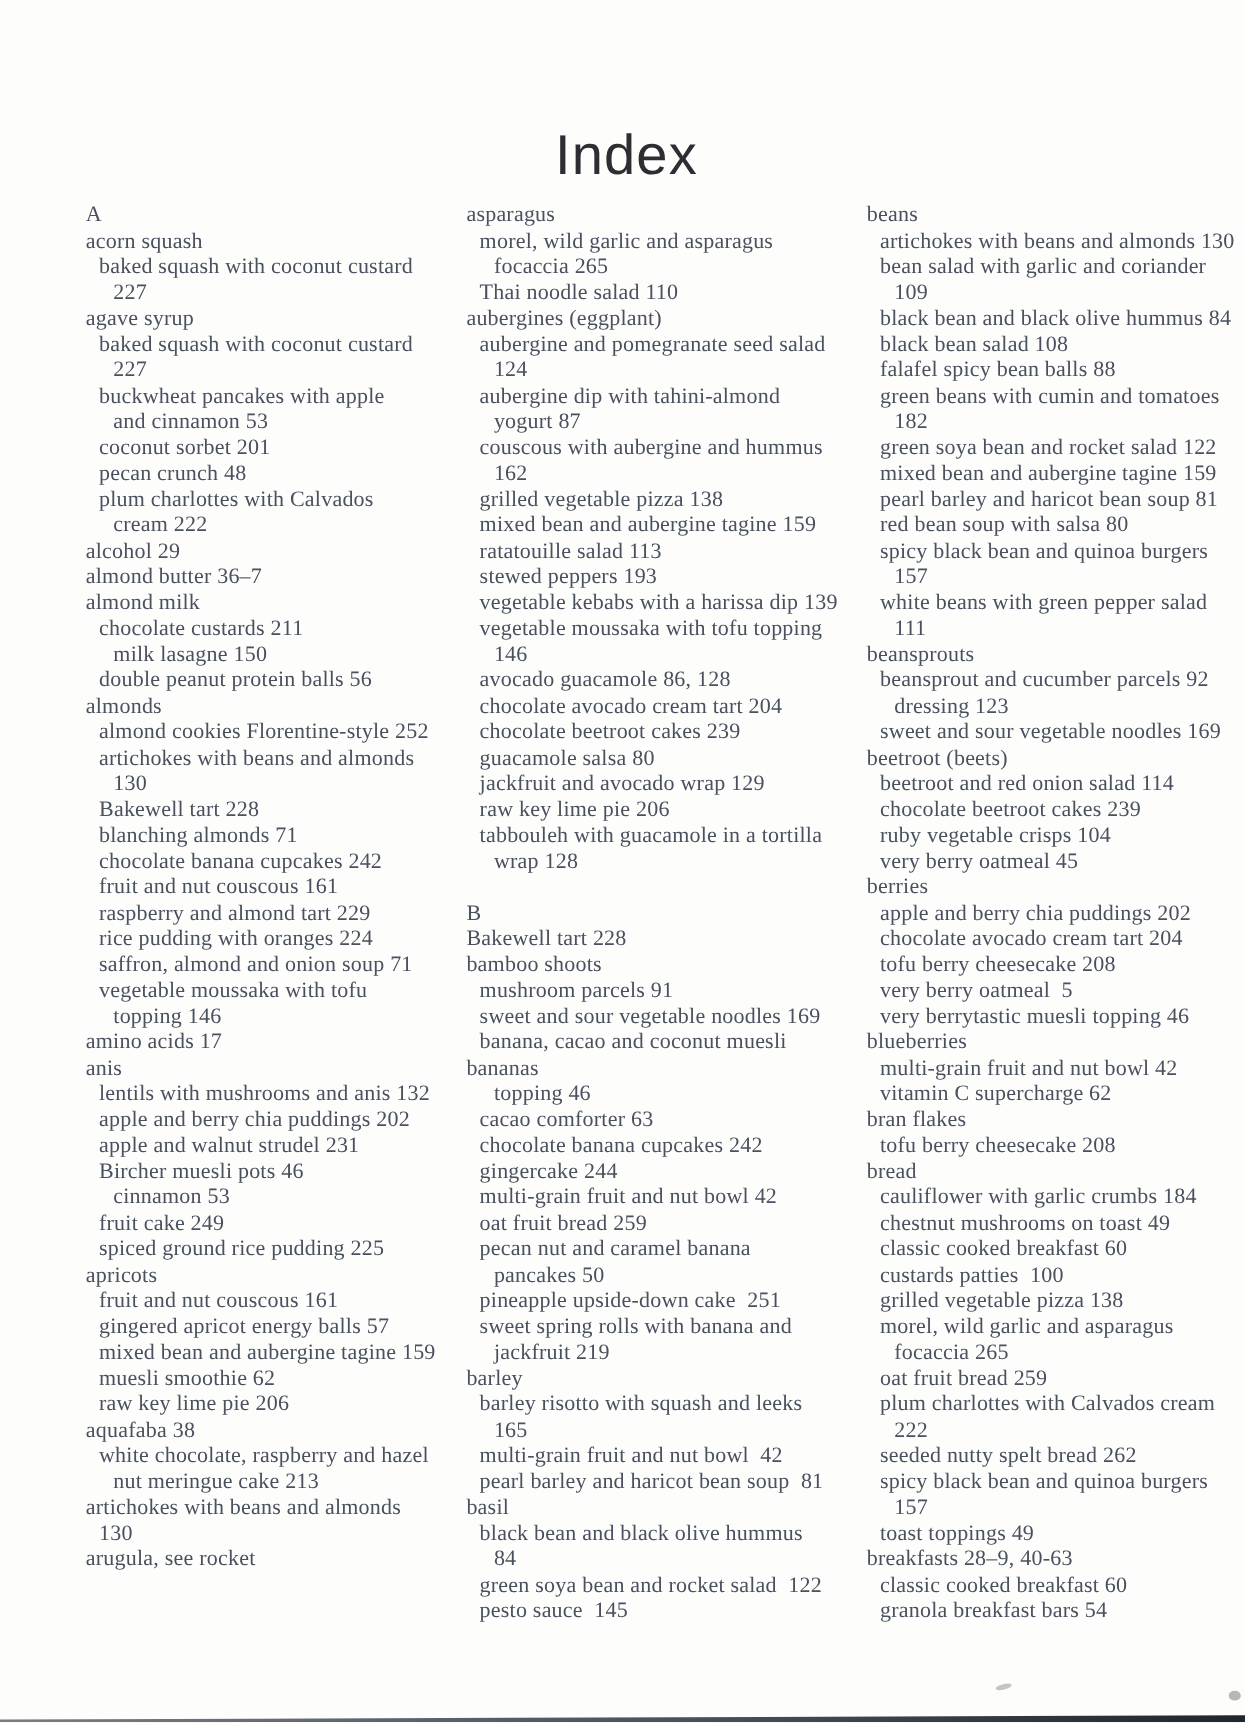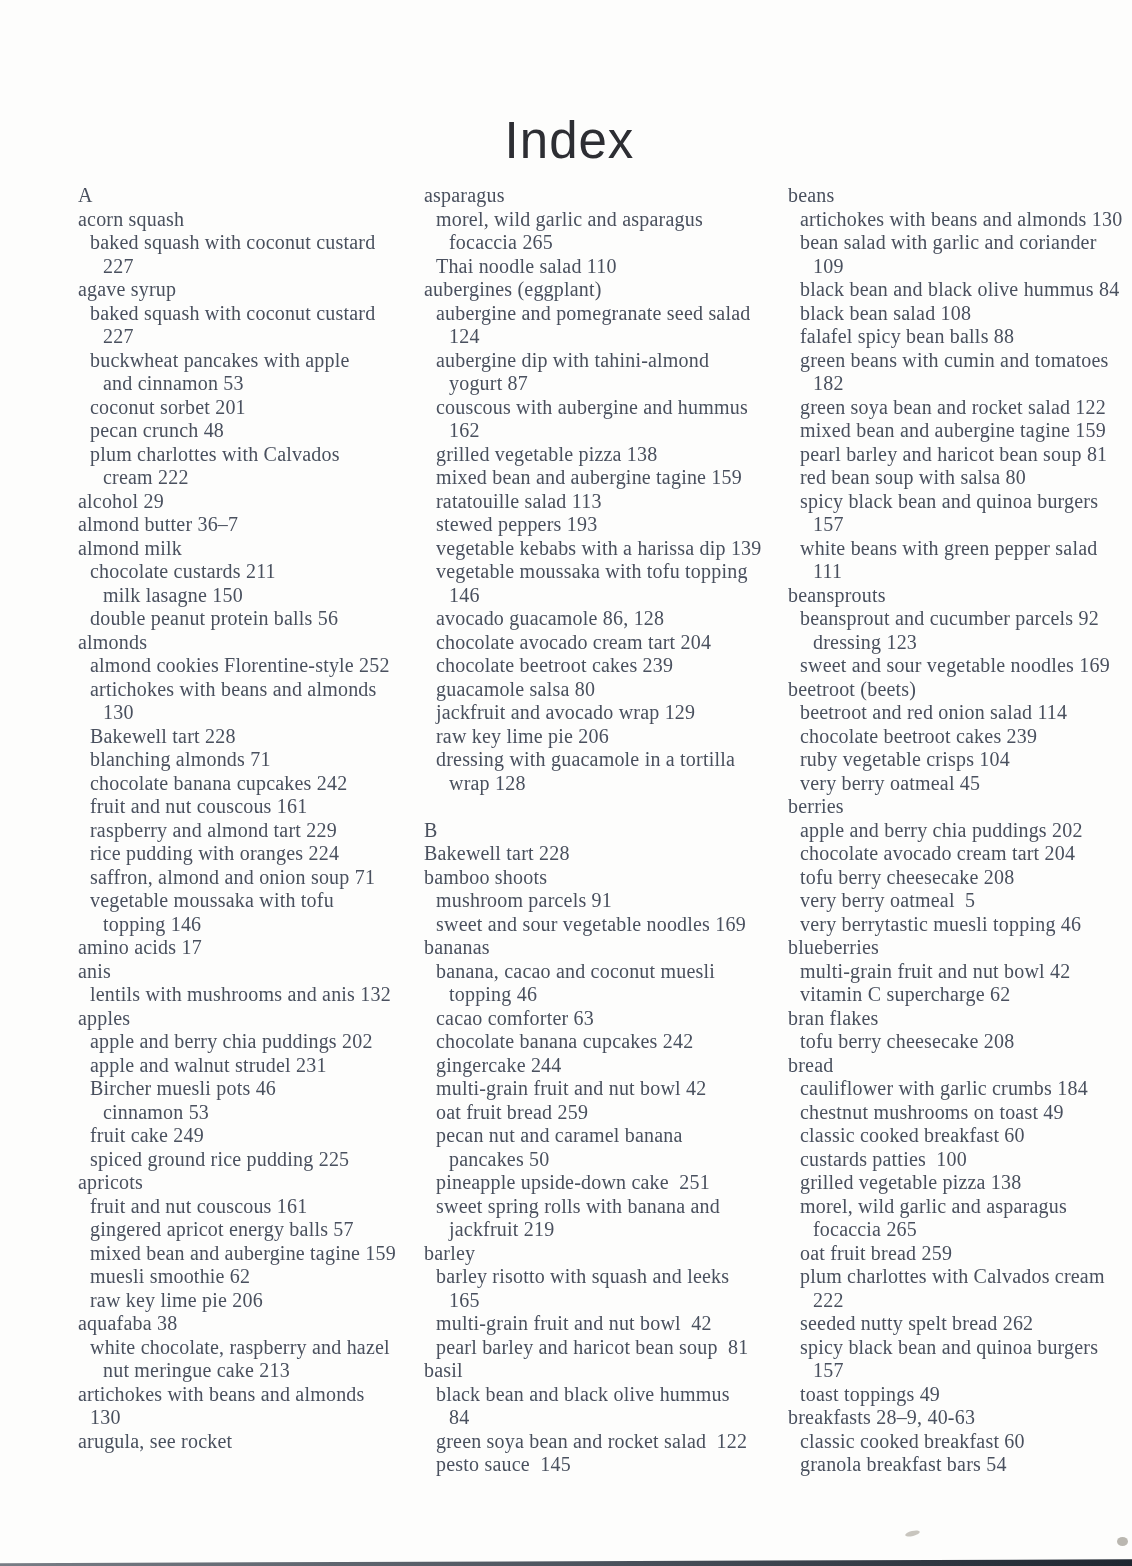--- a/index.html
+++ b/index.html
@@ -111,21 +111,20 @@
       <div class="line i1">chocolate banana cupcakes 242</div>
       <div class="line i1">fruit and nut couscous 161</div>
       <div class="line i1">raspberry and almond tart 229</div>
       <div class="line i1">rice pudding with oranges 224</div>
       <div class="line i1">saffron, almond and onion soup 71</div>
       <div class="line i1">vegetable moussaka with tofu</div>
       <div class="line i2">topping 146</div>
       <div class="line i0">amino acids 17</div>
       <div class="line i0">anis</div>
       <div class="line i1">lentils with mushrooms and anis 132</div>
-      <div class="line i0">apples</div>
       <div class="line i1">apple and berry chia puddings 202</div>
       <div class="line i1">apple and walnut strudel 231</div>
       <div class="line i1">Bircher muesli pots 46</div>
       <div class="line i2">cinnamon 53</div>
       <div class="line i1">fruit cake 249</div>
       <div class="line i1">spiced ground rice pudding 225</div>
       <div class="line i0">apricots</div>
       <div class="line i1">fruit and nut couscous 161</div>
       <div class="line i1">gingered apricot energy balls 57</div>
       <div class="line i1">mixed bean and aubergine tagine 159</div>
@@ -156,30 +155,30 @@
       <div class="line i1">stewed peppers 193</div>
       <div class="line i1">vegetable kebabs with a harissa dip 139</div>
       <div class="line i1">vegetable moussaka with tofu topping</div>
       <div class="line i2">146</div>
       <div class="line i1">avocado guacamole 86, 128</div>
       <div class="line i1">chocolate avocado cream tart 204</div>
       <div class="line i1">chocolate beetroot cakes 239</div>
       <div class="line i1">guacamole salsa 80</div>
       <div class="line i1">jackfruit and avocado wrap 129</div>
       <div class="line i1">raw key lime pie 206</div>
-      <div class="line i1">dressing with guacamole in a tortilla</div>
+      <div class="line i1">tabbouleh with guacamole in a tortilla</div>
       <div class="line i2">wrap 128</div>
       <div class="line i0"> </div>
       <div class="line i0">B</div>
       <div class="line i0">Bakewell tart 228</div>
       <div class="line i0">bamboo shoots</div>
       <div class="line i1">mushroom parcels 91</div>
       <div class="line i1">sweet and sour vegetable noodles 169</div>
+      <div class="line i1">banana, cacao and coconut muesli</div>
       <div class="line i0">bananas</div>
-      <div class="line i1">banana, cacao and coconut muesli</div>
       <div class="line i2">topping 46</div>
       <div class="line i1">cacao comforter 63</div>
       <div class="line i1">chocolate banana cupcakes 242</div>
       <div class="line i1">gingercake 244</div>
       <div class="line i1">multi-grain fruit and nut bowl 42</div>
       <div class="line i1">oat fruit bread 259</div>
       <div class="line i1">pecan nut and caramel banana</div>
       <div class="line i2">pancakes 50</div>
       <div class="line i1">pineapple upside-down cake  251</div>
       <div class="line i1">sweet spring rolls with banana and</div>

